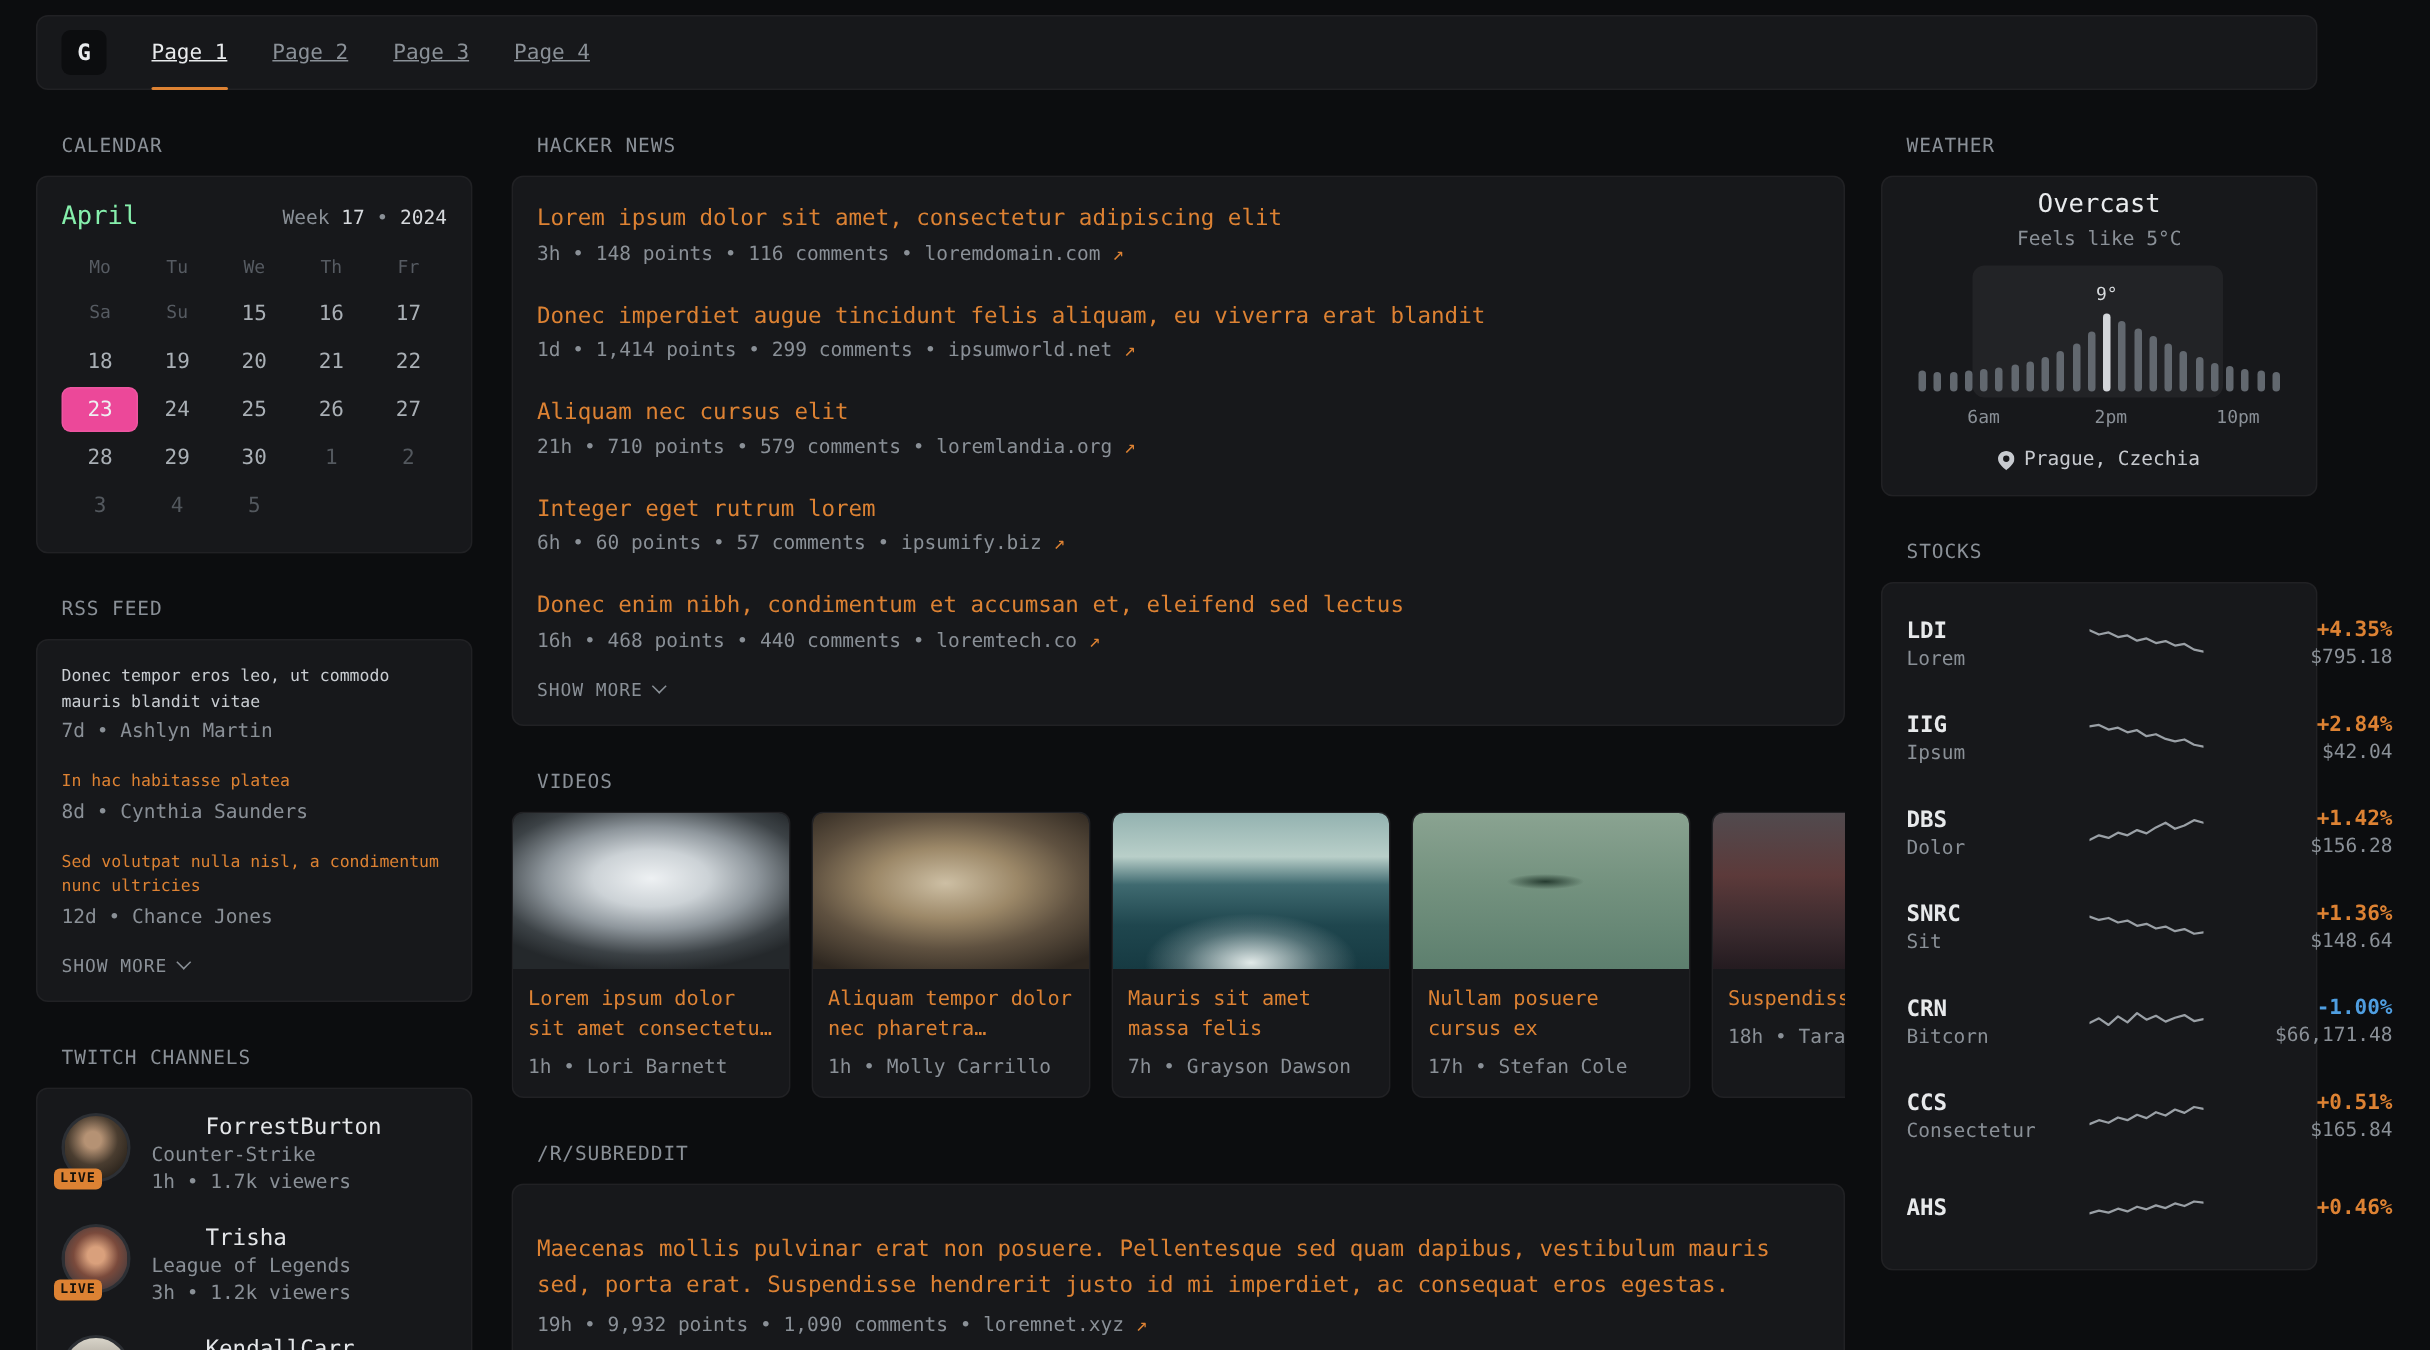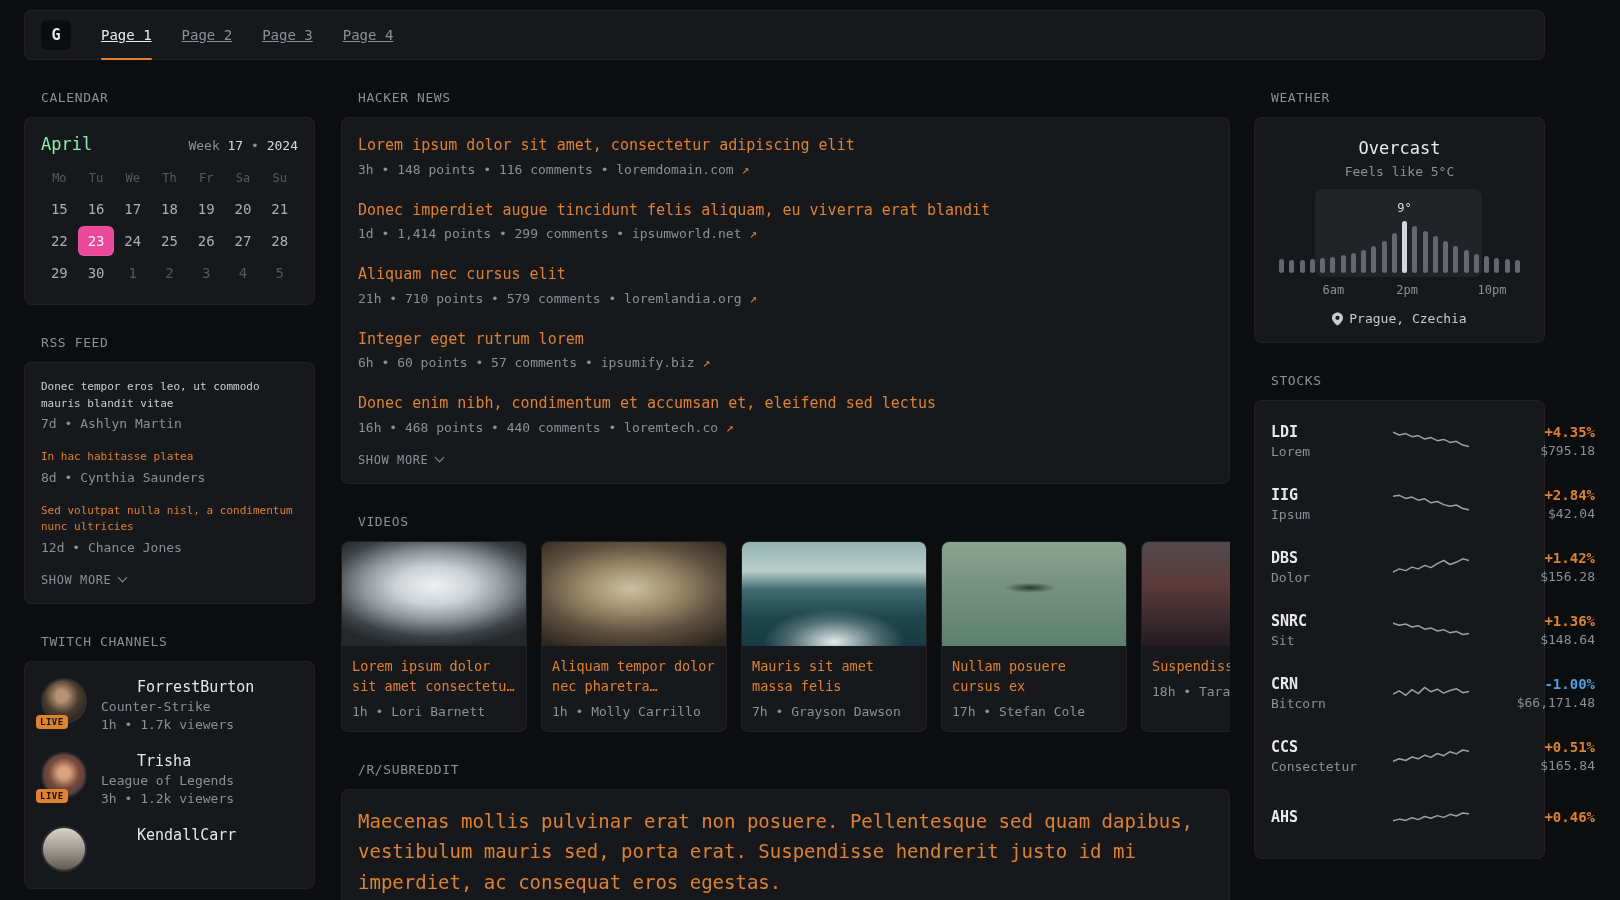--- a/index.html
+++ b/index.html
@@ -32,21 +32,21 @@
     margin-top:18px; cursor:pointer; }
   .chev { width:7px; height:7px; border-right:1.5px solid currentColor; border-bottom:1.5px solid currentColor;
     transform:rotate(45deg); display:inline-block; margin-left:8px; margin-top:-4px; }
   .ext-arrow { color:var(--accent); }
 
   
   .cal-head { display:flex; justify-content:space-between; align-items:baseline; margin-bottom:10px; }
   .cal-month { font-size:17px; color:#86efac; }
   .cal-week { font-size:13px; color:#8a9097; }
   .cal-week .b { color:#d6d9dd; }
-  .cal-grid { display:grid; grid-template-columns:repeat(7,1fr); row-gap:2px; text-align:center; }
+  .cal-grid { display:grid; grid-template-columns:repeat(5,1fr); row-gap:2px; text-align:center; }
   .cal-dow { font-size:12px; color:#565b62; padding:7px 0; }
   .cal-day { font-size:14px; color:#a9afb5; padding:7px 0; border-radius:6px; cursor:default; }
   .cal-day.dim { color:#53585e; }
   .cal-day.today { background:#ec4899; color:#eef0f2; box-shadow:inset 0 0 0 1px rgba(255,255,255,0.08); }
 
   
   .rss-item + .rss-item { margin-top:18px; }
   .rss-title { font-size:11px; line-height:1.5; color:#c9cdd2; cursor:pointer; }
   .rss-item.hl .rss-title { color:var(--accent); }
   .rss-meta { font-size:13px; color:#8a9097; margin-top:4px; }
@@ -62,54 +62,54 @@
   .live-badge { position:absolute; left:-5px; bottom:-5px; background:var(--accent); color:#17120b;
     font-size:9px; font-weight:bold; padding:2px 4px; border-radius:4px; letter-spacing:0.5px; }
   .tw-name { font-size:15px; color:#e4e6e9;margin-left:36px; }
   .tw-game, .tw-meta { font-size:13px; color:#8a9097; margin-top:3px; }
 
   
   .hn-item + .hn-item { margin-top:22px; }
   .hn-title { color:var(--accent); font-size:15px; line-height:1.5; cursor:pointer; }
   .hn-meta { font-size:13px; color:#8a9097; margin-top:5px; }
   .hn-domain { cursor:pointer; }
-  .sr-title { color:var(--accent); font-size:19px; line-height:1.6; cursor:pointer; }
+  .sr-title { color:var(--accent); font-size:15px; line-height:1.6; cursor:pointer;margin-top:14px; }
   .sr-meta { font-size:13px; color:#8a9097; margin-top:8px; }
 
   
   .video-row { display:flex; gap:14px; overflow:hidden; }
   .video-card { width:186px; flex:none; background:#17181b; border:1px solid rgba(255,255,255,0.045);
     border-radius:8px; overflow:hidden; cursor:pointer; }
   .thumb { height:104px; }
   .thumb-1 { background:radial-gradient(ellipse 70% 60% at 50% 42%, #eef1f3 0%, #ccd2d6 30%, #8e969c 55%, #3c4246 82%, #24282b 100%); }
   .thumb-2 { background:radial-gradient(ellipse 75% 65% at 48% 45%, #cdbfa4 0%, #9c8868 35%, #5f5140 65%, #2e2720 100%); }
   .thumb-3 { background:radial-gradient(ellipse 55% 45% at 50% 96%, rgba(236,243,241,0.95) 0%, rgba(236,243,241,0.25) 45%, rgba(0,0,0,0) 70%),
              linear-gradient(180deg, #93b2b0 0%, #b9cfc9 28%, #3f6a70 46%, #1f464e 72%, #163a42 100%); }
   .thumb-4 { background:radial-gradient(ellipse 20% 7% at 48% 44%, rgba(24,44,34,0.85) 0%, rgba(0,0,0,0) 70%),
              linear-gradient(180deg, #8aa391 0%, #74927f 45%, #5d7f6e 100%); }
   .thumb-5 { background:linear-gradient(180deg, #514a4e 0%, #5c3a3a 40%, #3a2a2e 75%, #241b20 100%); }
   .video-body { padding:10px 10px 12px; }
   .video-title { color:var(--accent); font-size:13.5px; line-height:1.5; }
   .video-meta { color:#8a9097; font-size:13px; margin-top:8px; }
 
   
-  .weather-card { text-align:center; padding:20px 16px 16px; }
+  .weather-card { text-align:center; padding:8px 16px 16px; }
   .w-cond { font-size:17px; color:#e9ebed; }
   .w-feels { font-size:13px; color:#8a9097; margin-top:6px; }
   .w-chart { position:relative; height:72px; margin-top:22px; }
   .w-band { position:absolute; left:17%; width:65%; top:-12px; bottom:-4px;
     background:rgba(255,255,255,0.05); border-radius:8px; }
   .w-bars { position:absolute; left:8px; right:8px; bottom:0; height:54px;
     display:flex; align-items:flex-end; justify-content:space-between; }
   .wbar { width:5px; border-radius:2.5px; background:#62686f; }
   .wbar-max { background:#d3d6da; }
   .peak-label { position:absolute; top:-18px; transform:translateX(-50%); font-size:12px; color:#d8dbde; }
   .w-times { position:relative; height:16px; margin-top:10px; font-size:12px; color:#8a9097; }
   .w-times span { position:absolute; transform:translateX(-50%); }
-  .w-time-0 { left:20%;margin-left:11px; } .w-time-1 { left:53%; } .w-time-2 { left:86%; }
+  .w-time-0 { left:20%; } .w-time-1 { left:53%; } .w-time-2 { left:86%; }
   .w-loc { display:flex; align-items:center; justify-content:center; gap:6px; margin-top:12px;
     color:#c7cacf; font-size:13px; }
 
   
   .stocks-card { padding:8px 16px; }
   .stock-row { display:flex; align-items:center; height:63px; cursor:pointer;gap:32px; }
   .stock-left { width:90px; flex:none; }
   .stock-symbol { font-size:15px; font-weight:bold; color:#e7e9eb; }
   .stock-name, .stock-price { font-size:13px; color:#8a9097; margin-top:3px; }
   .stock-spark { flex:1; display:flex; justify-content:center; }

